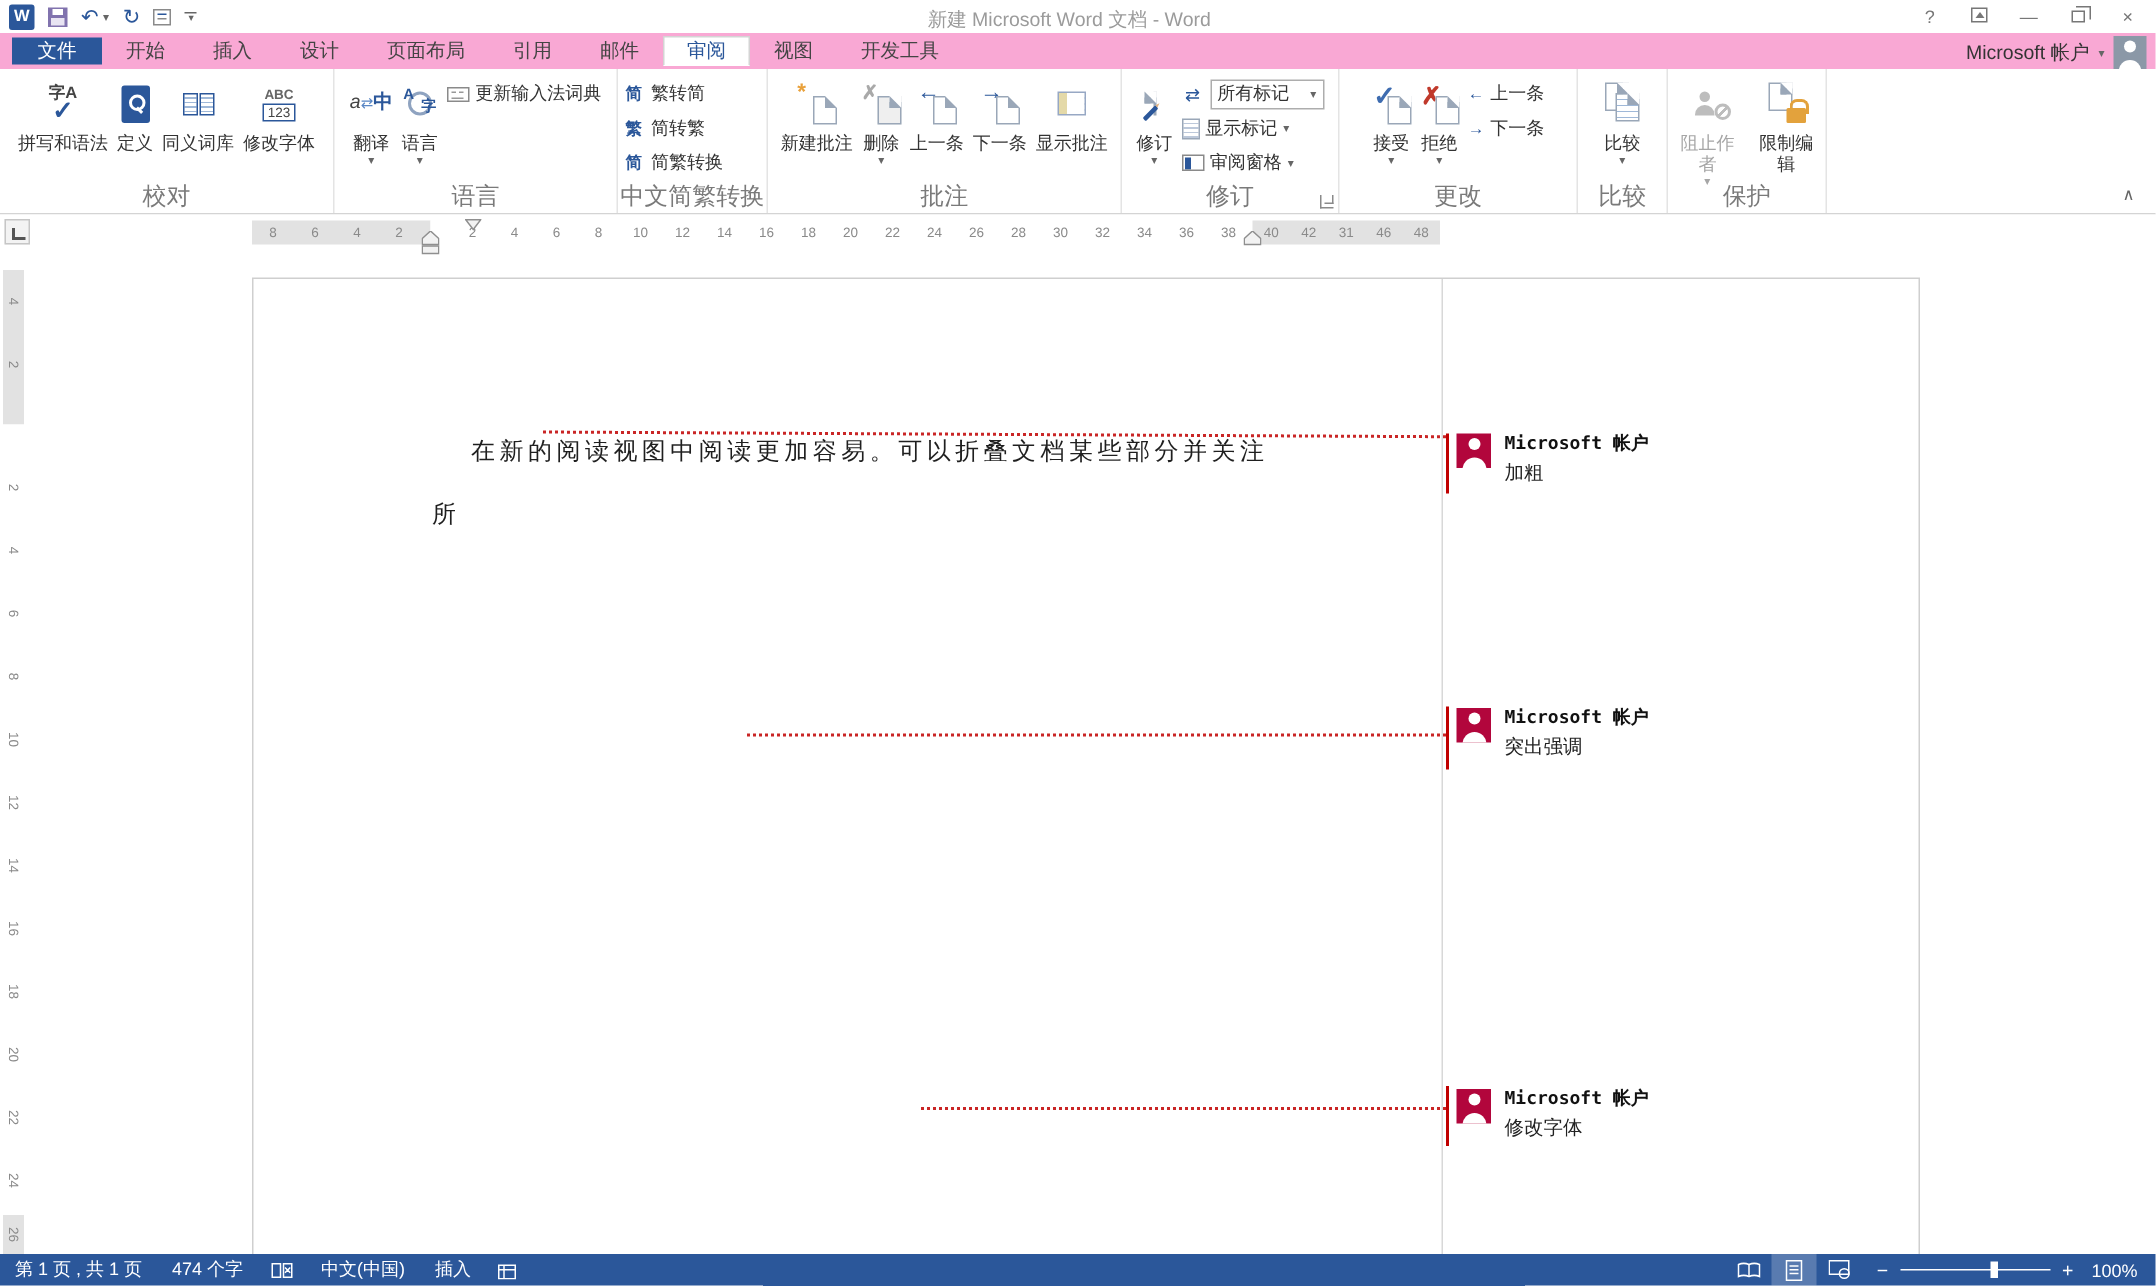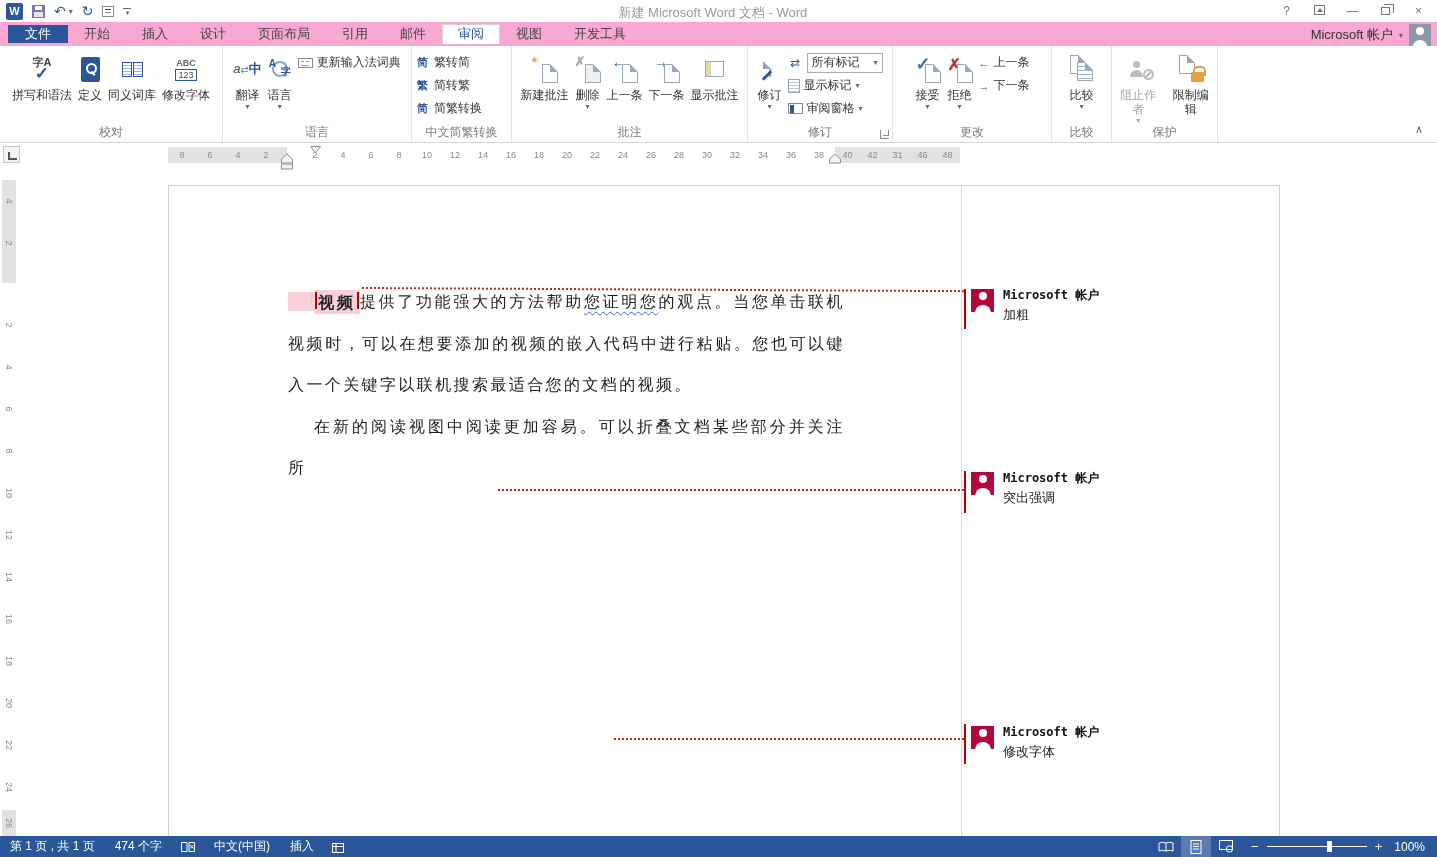--- a/index.html
+++ b/index.html
@@ -39,21 +39,21 @@
   .acct { position:absolute; right:6px; top:24px; display:flex; align-items:center; gap:6px; }
   .acct-label { font-size:13px; color:#333; }
   .acct-dd { font-size:8px; color:#666; }
   .avatar { width:22px; height:22px; background:#8b98a7; position:relative; overflow:hidden; }
   .avatar::before { content:""; position:absolute; top:3px; left:50%; transform:translateX(-50%); width:8px; height:8px; border-radius:50%; background:#fff; }
   .avatar::after { content:""; position:absolute; bottom:-3px; left:50%; transform:translateX(-50%); width:15px; height:9px; border-radius:8px 8px 0 0; background:#fff; }
   
   .ribbon { position:absolute; top:46px; left:0; right:0; height:97px; background:#fff; border-bottom:1px solid #d4d4d4; }
   .grp { position:absolute; top:0; height:96px; border-right:1px solid #e4e4e4; display:flex; flex-direction:column; }
   .grp-body { flex:1; display:flex; align-items:flex-start; justify-content:center; padding-top:3px; }
-  .glabel { height:17px; text-align:center; font-size:12px; color:#7a7a7a; line-height:14px; }
+  .glabel { height:17px; text-align:center; font-size:16px; color:#7a7a7a; line-height:14px; }
   .bb { display:flex; flex-direction:column; align-items:center; padding:2px 3px 0; font-size:12px; color:#333; line-height:14px; text-align:center; }
   .bb .ic { height:36px; display:flex; align-items:center; justify-content:center; margin-bottom:1px; }
   .dd { font-size:8px; color:#666; line-height:9px; }
   .scol { display:flex; flex-direction:column; justify-content:center; padding-top:2px; }
   .srow { display:flex; align-items:center; gap:4px; height:23px; font-size:12px; color:#333; padding:0 3px; white-space:nowrap; }
   .combo { display:flex; align-items:center; justify-content:space-between; border:1px solid #adadad; background:#fff; height:20px; padding:0 4px; font-size:12px; width:76px; }
   .grayed, .grayed * { color:#a6a6a6 !important;align-items:center; }
   
   .pg { width:16px; height:19px; border:1px solid #9aa7b8; background:#fff; position:relative; }
   .pg::before { content:""; position:absolute; top:-1px; right:-1px; width:0; height:0; border:4px solid; border-color:#fff #fff #9aa7b8 #9aa7b8; }
@@ -526,21 +526,20 @@
     <div class="vseg gray" style="height:26px;">
 
     <span class="vcell" style="height:26px;">26</span>
       </div>
   </div>
 
   <div class="page">
     <div class="mk-divider"></div>
 
     <div class="textcol">
-      <p class="p1"><span class="hl hl-indent"></span><span class="hl"><span class="bar"></span><span class="boldrun">视频</span><span class="bar"></span></span><span>提供了功能强大的方法帮助</span><span class="grammar">您证明您</span><span>的观点。当您单击联机视频时，可以在想要添加的视频的嵌入代码中进行粘贴。您也可以键入一个关键字以联机搜索最适合您的文档的视频。</span></p>
       <p><span>在新的阅读视图中阅读更加容易。可以折叠文档某些部分并关注所</span></p>
     </div>
 
     <div class="conn" style="left:193px;top:101px;width:602px;transform:rotate(0.3deg);"></div>
     <div class="conn" style="left:329px;top:303px;width:466px;"></div>
     <div class="conn" style="left:445px;top:552px;width:350px;"></div>
 
     <div class="change-bar" style="top:103px;height:40px;"></div>
     <div class="change-bar" style="top:285px;height:42px;"></div>
     <div class="change-bar" style="top:538px;height:40px;"></div>

